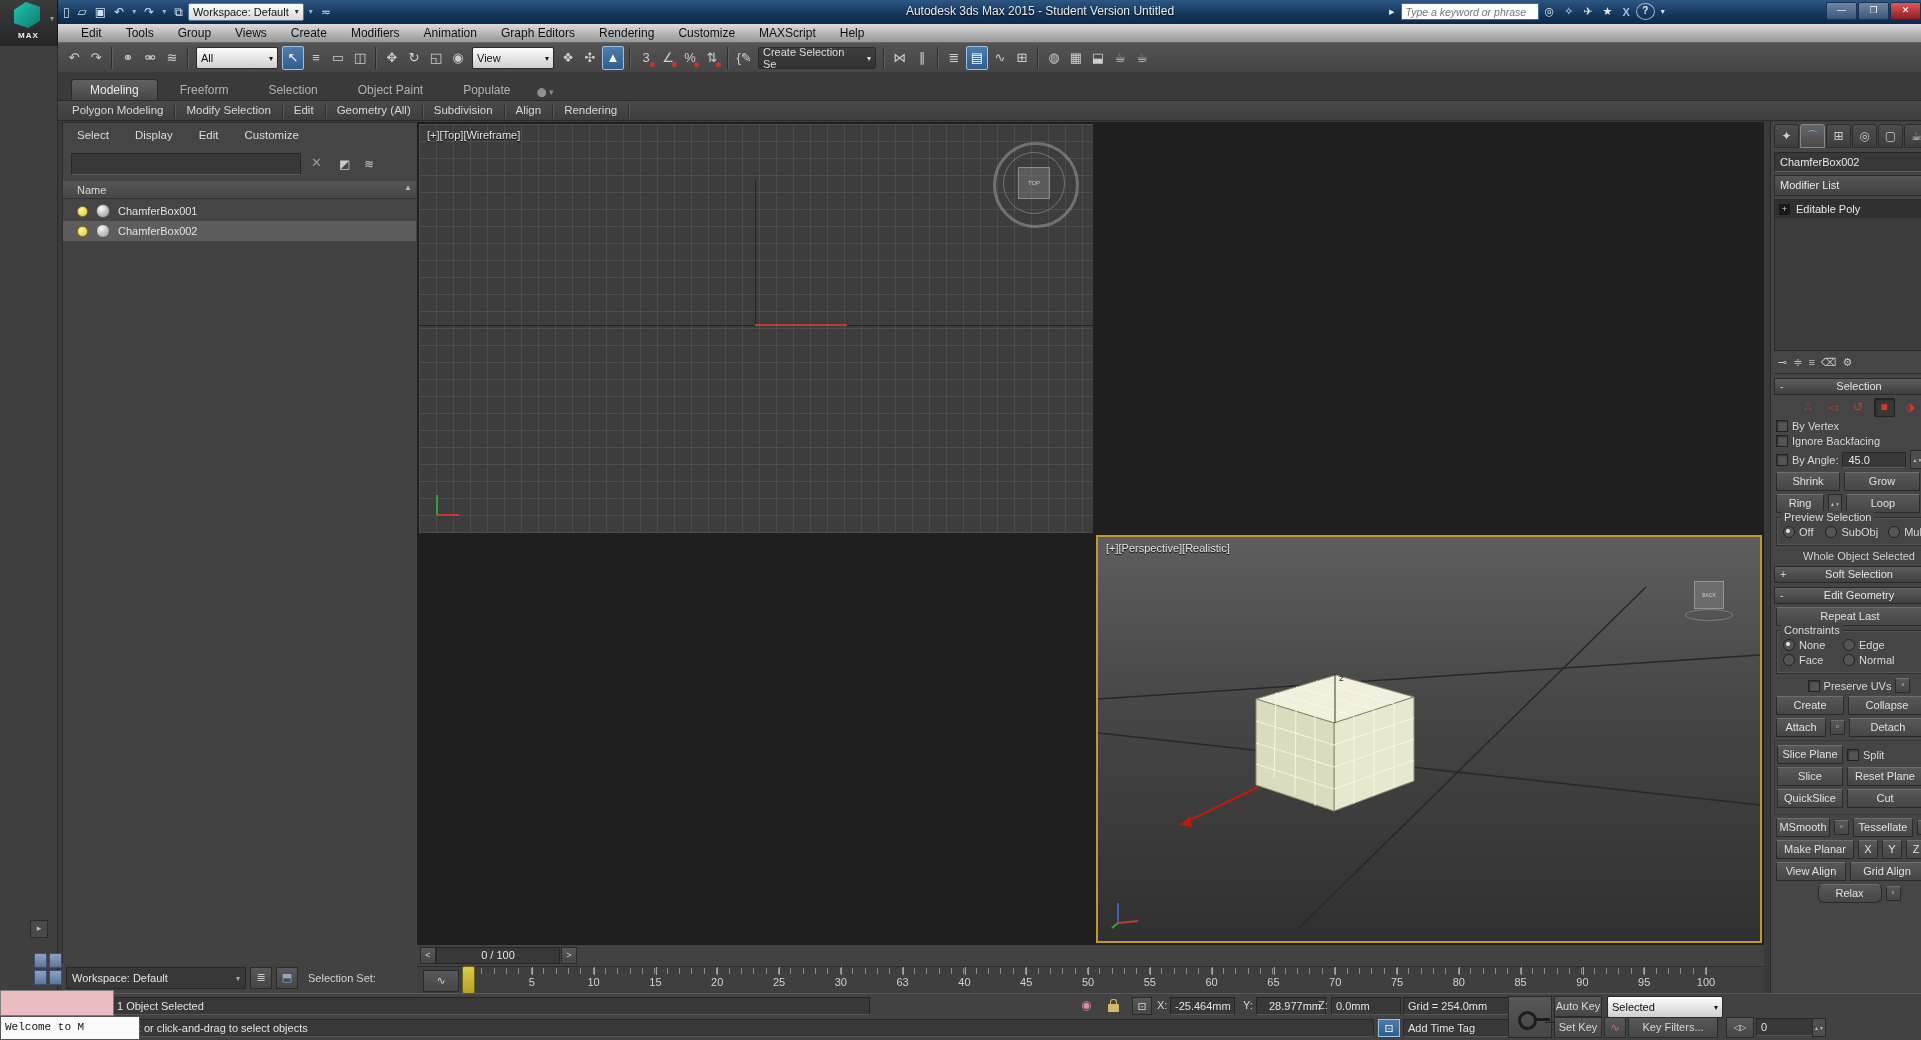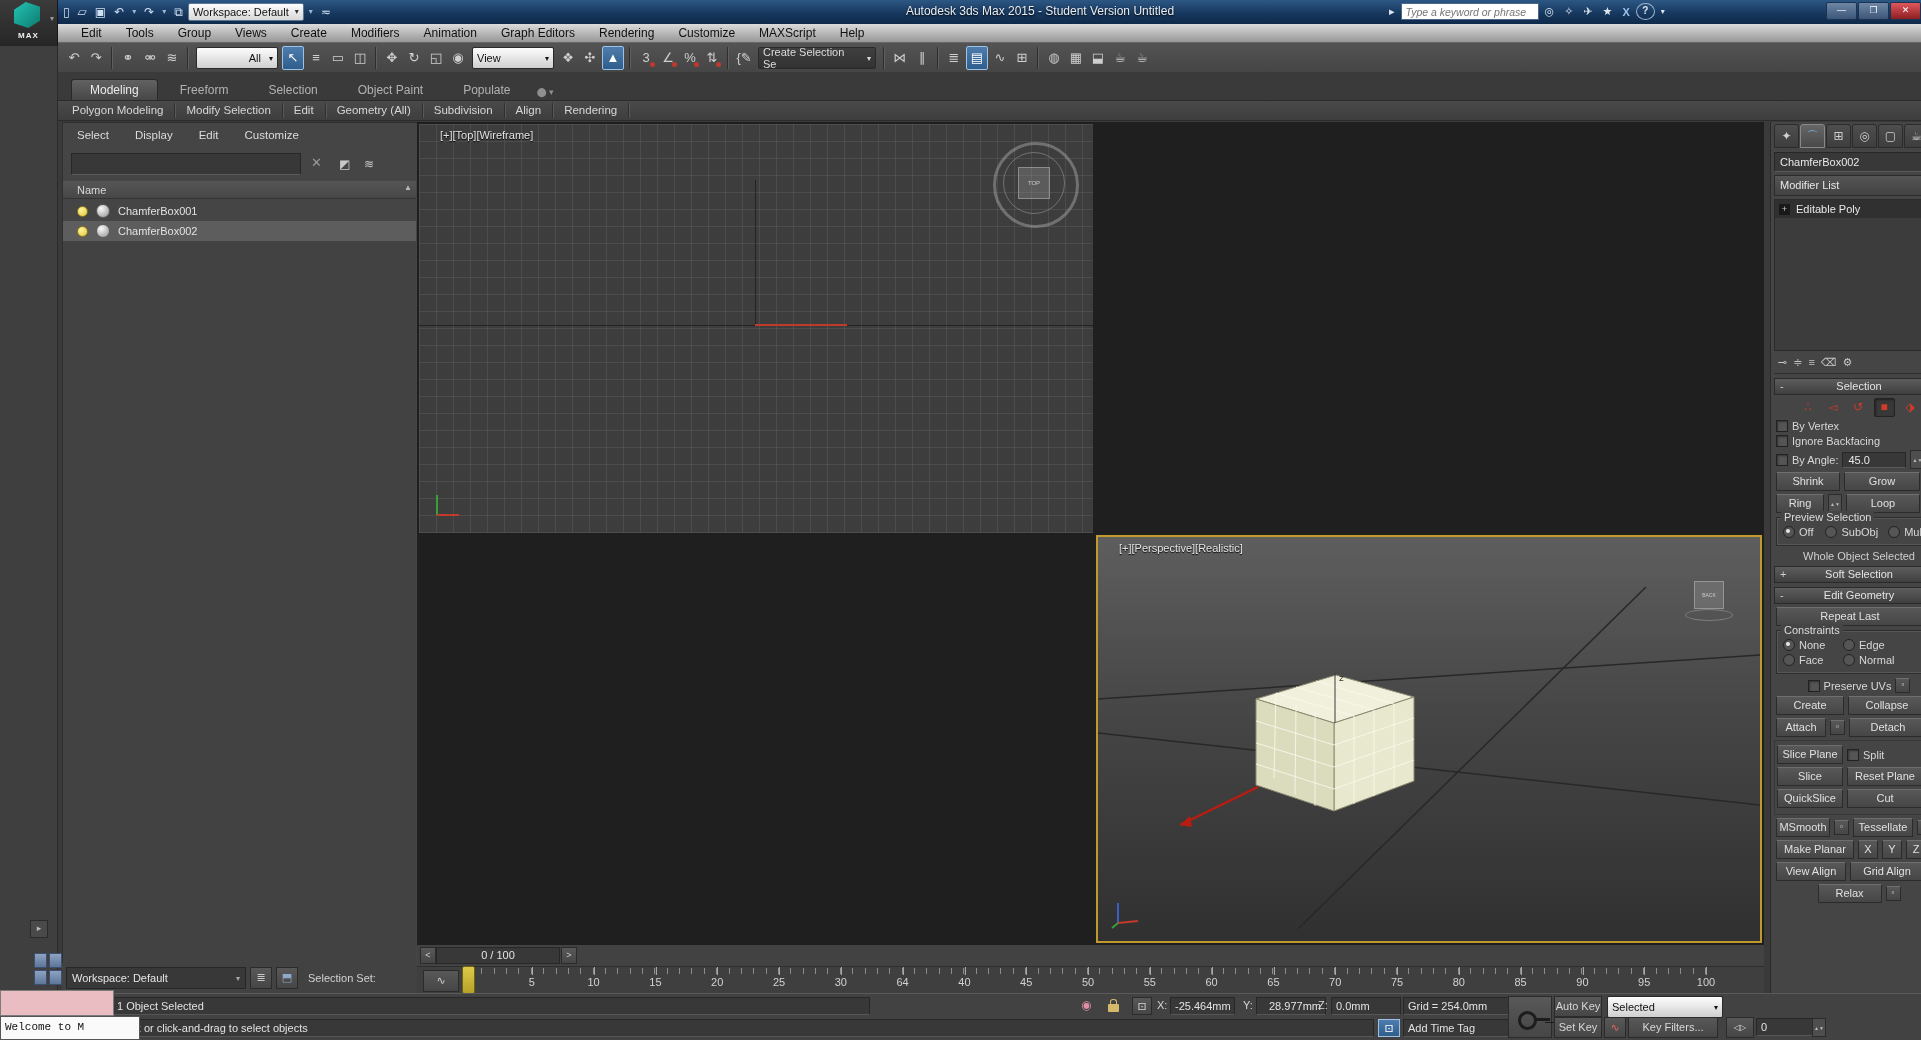--- a/index.html
+++ b/index.html
@@ -75,21 +75,21 @@
   #lstrip{left:0;top:46px;width:57px;height:994px;background:#3f3f3f;border-right:1px solid #2b2b2b;}
   #strip-arrow{left:30px;top:920px;width:16px;height:16px;background:#4a4a4a;border:1px solid #2b2b2b;color:#bbb;text-align:center;line-height:14px;font-size:9px;}
   #grid-icon{left:34px;top:953px;width:30px;height:34px;display:grid;grid-template-columns:13px 13px;grid-template-rows:15px 15px;gap:2px;}
   #grid-icon div{background:linear-gradient(#8ea3c2,#5d7698);border:1px solid #3d5070;}
   
   #viewports{left:417px;top:122px;width:1347px;height:823px;background:#1f1f1f;}
   .vp{position:absolute;background-color:#3d3d3d;
       background-image:linear-gradient(rgba(96,96,96,.45) 1px,transparent 1px),linear-gradient(90deg,rgba(96,96,96,.45) 1px,transparent 1px);
       background-size:17px 17px;overflow:hidden;}
   .vp.persp{background-image:none;background:linear-gradient(#5e5e5e,#454545 45%,#303030);border:2px solid #c09a2c;}
-  .vlabel{position:absolute;left:21px;top:5px;color:#e4e4e4;font-size:11px;text-shadow:0 1px 1px #000;}
+  .vlabel{position:absolute;left:8px;top:5px;color:#e4e4e4;font-size:11px;text-shadow:0 1px 1px #000;}
   .axisH{position:absolute;height:1px;background:#232323;}
   .axisV{position:absolute;width:1px;background:#232323;}
   .gizmo-red{position:absolute;height:2px;background:#c03a2b;}
   .vc-square{position:absolute;background:rgba(150,150,150,.35);border:1px solid rgba(200,200,200,.45);
              color:#c9c9c9;text-align:center;display:flex;align-items:center;justify-content:center;}
   .vc-ring{position:absolute;border:1px solid rgba(170,170,170,.5);border-radius:50%;}
   .vc-circle{position:absolute;border:3px solid rgba(190,190,190,.40);border-radius:50%;}
   .tripod{position:absolute;}
   
   #cmdpanel{left:1770px;top:122px;width:151px;height:871px;background:#454545;border-left:1px solid #2a2a2a;overflow:hidden;}
@@ -224,21 +224,21 @@
 
   <div class="abs" id="toolbar">
     <span class="tb-btn">↶</span>
       <span class="tb-btn">↷</span>
       <span class="sep"></span>
       <span class="tb-btn">⚭</span>
       <span class="tb-btn">⚮</span>
       <span class="tb-btn">≋</span>
       <span class="sep"></span>
       <div class="tb-sel light" style="width: 72px;">
-        <span style="flex: 1 1 0%; text-align: right;">All</span>
+        <span style="flex: 1 1 0%;">All</span>
         <span class="ar">▾</span>
       </div>
       <span class="tb-btn hl">↖</span>
       <span class="tb-btn">≡</span>
       <span class="tb-btn">▭</span>
       <span class="tb-btn">◫</span>
       <span class="sep"></span>
       <span class="tb-btn">✥</span>
       <span class="tb-btn">↻</span>
       <span class="tb-btn">◱</span>
@@ -526,42 +526,42 @@
         <div class="cbtn" style="width:76px;">Make Planar</div>
         <div class="cbtn" style="width:18px;">X</div>
         <div class="cbtn" style="width:18px;">Y</div>
         <div class="cbtn" style="width:18px;">Z</div>
       </div>
       <div class="crow">
         <div class="cbtn" style="width:68px;">View Align</div>
         <div class="cbtn" style="width:72px;">Grid Align</div>
       </div>
       <div class="crow" style="justify-content:center;">
-        <div class="cbtn" style="width:62px;">Relax</div>
+        <div class="cbtn" style="width:62px;border-radius:6px;">Relax</div>
         <span class="cbtn mini">▫</span>
       </div>
     </div>
   </div>
 
   <div class="abs" id="timeline-row">
     <div class="tl-btn" style="left:3px;">&lt;</div>
     <div id="tl-field">0 / 100</div>
     <div class="tl-btn" style="left:144px;">&gt;</div>
   </div>
   <div class="abs" id="trackbar">
     <div id="mce-btn">∿</div>
     <div id="minor-ticks"></div>
     <span class="tick" style="left: 53px;">0</span>
       <span class="tick" style="left: 114.8px;">5</span>
       <span class="tick" style="left: 176.6px;">10</span>
       <span class="tick" style="left: 238.4px;">15</span>
       <span class="tick" style="left: 300.2px;">20</span>
       <span class="tick" style="left: 362px;">25</span>
       <span class="tick" style="left: 423.8px;">30</span>
-      <span class="tick" style="left: 485.6px;">64</span>
+      <span class="tick" style="left: 485.6px;">63</span>
       <span class="tick" style="left: 547.4px;">40</span>
       <span class="tick" style="left: 609.2px;">45</span>
       <span class="tick" style="left: 671px;">50</span>
       <span class="tick" style="left: 732.8px;">55</span>
       <span class="tick" style="left: 794.6px;">60</span>
       <span class="tick" style="left: 856.4px;">65</span>
       <span class="tick" style="left: 918.2px;">70</span>
       <span class="tick" style="left: 980px;">75</span>
       <span class="tick" style="left: 1041.8px;">80</span>
       <span class="tick" style="left: 1103.6px;">85</span>

